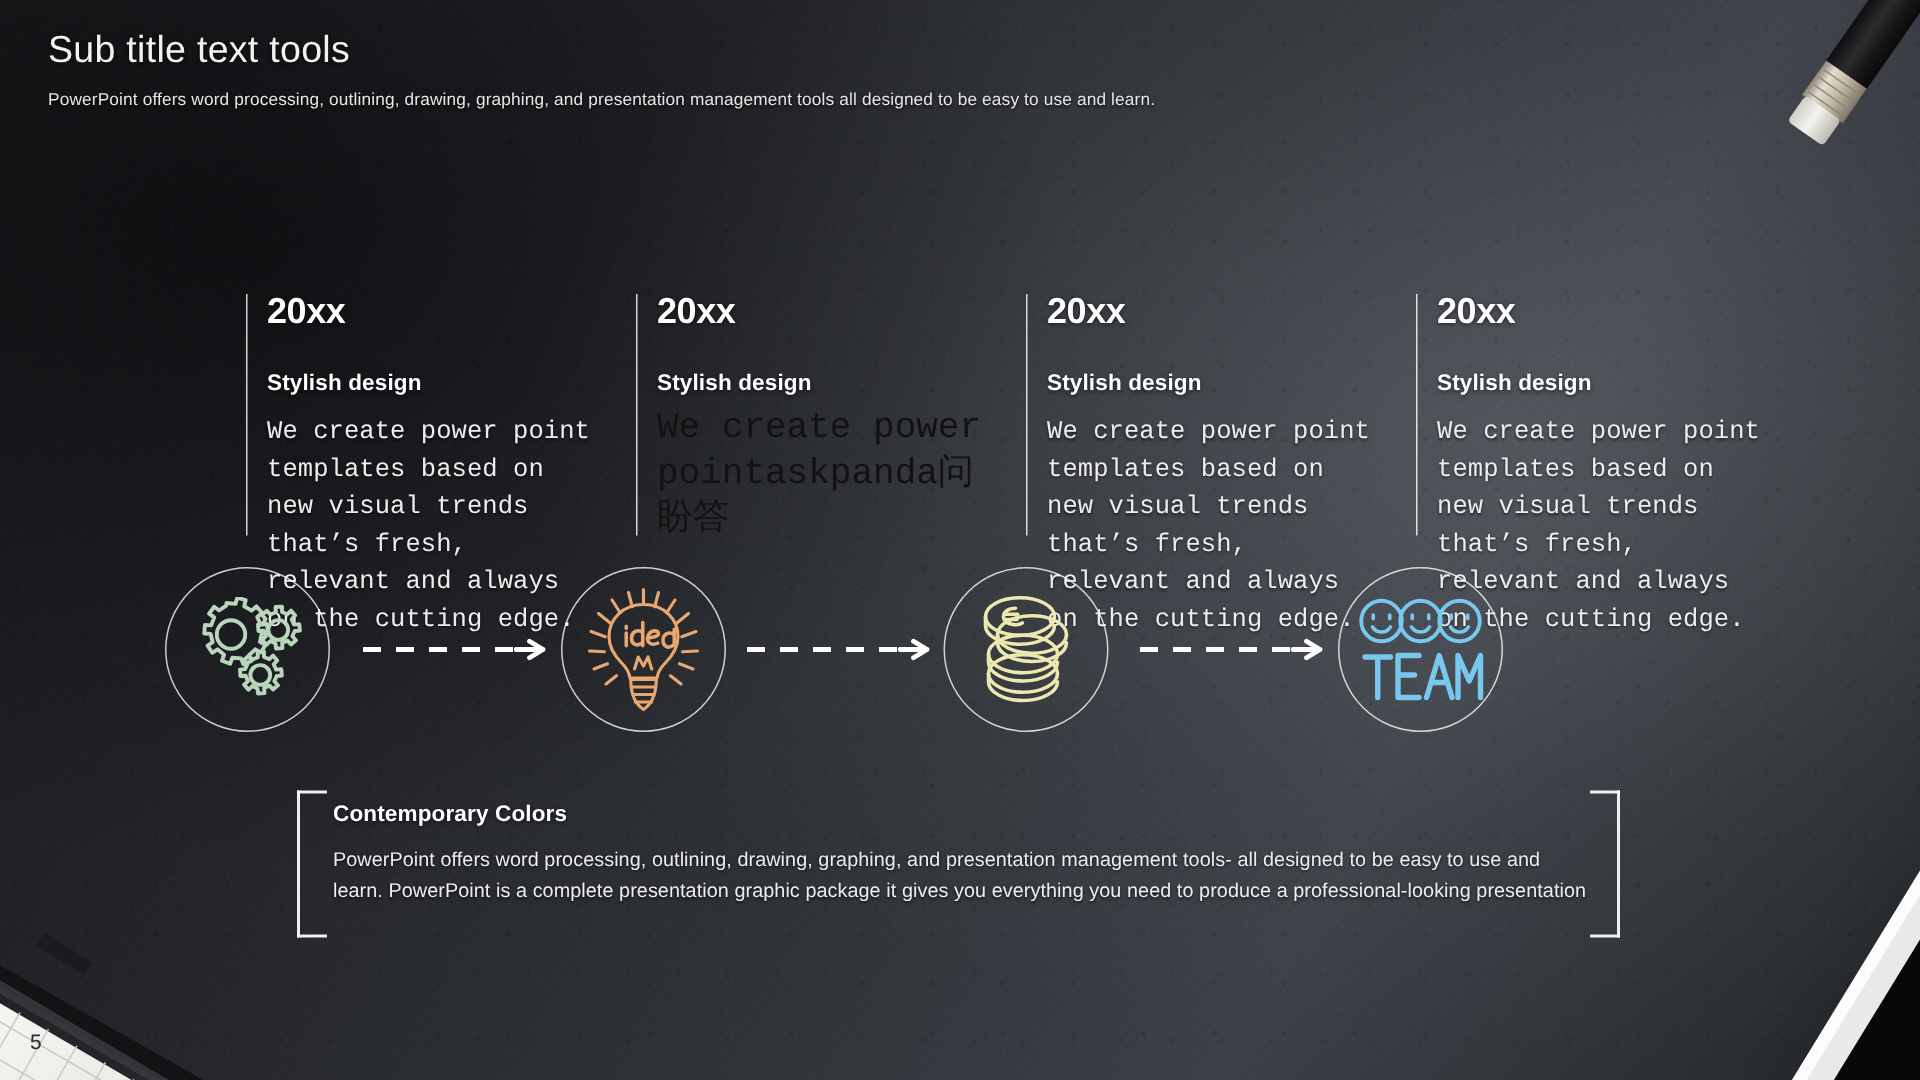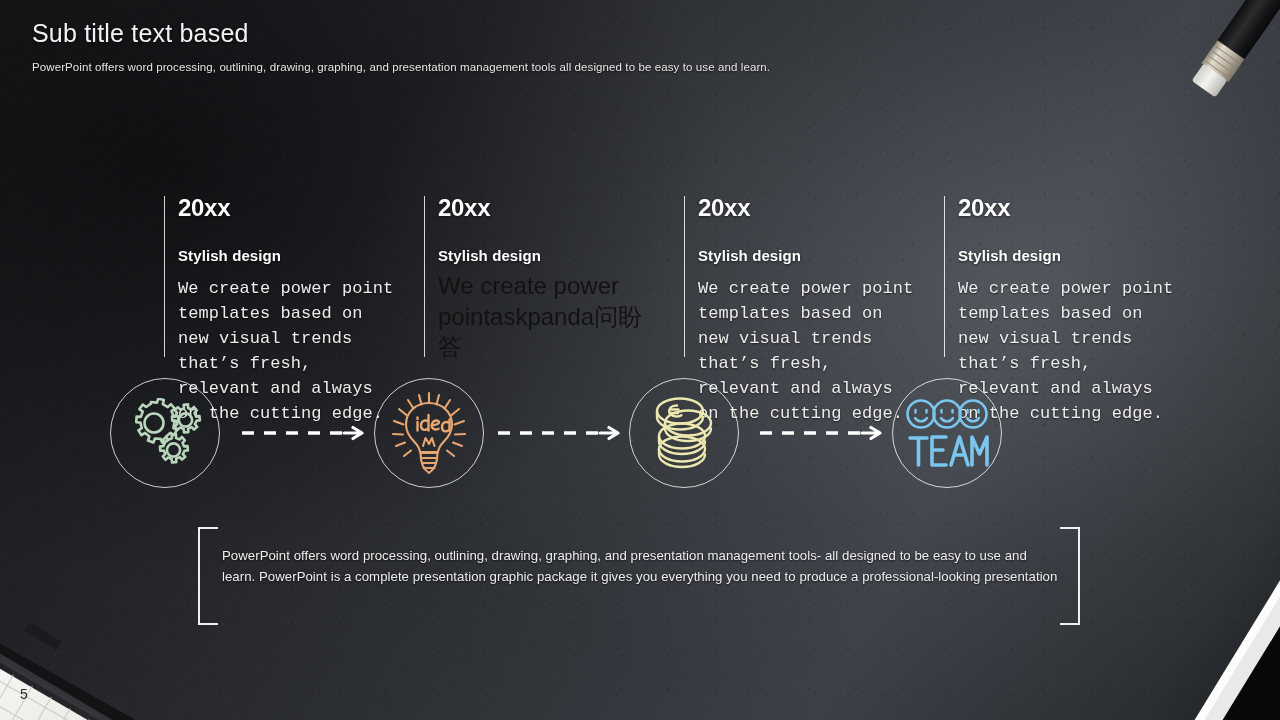--- a/index.html
+++ b/index.html
@@ -78,21 +78,21 @@
   .col .body {
     font-size:17px; color:#ededed; font-weight:400;
     margin-top:13px; line-height:1.47; letter-spacing:.05px;
     text-shadow:0 1px 2px rgba(0,0,0,.6);
     font-family:Liberation Mono, monospace;
   }
   
   .col .body.dark {
     color:#121212; font-size:24px; line-height:1.28;
     text-shadow:none; margin-top:7px; letter-spacing:0;
-    font-family:Liberation Sans, sans-serif;
+    font-family:Liberation Mono, monospace;
   }
 
   
   .circle {
     position:absolute; width:110px; height:110px; border-radius:50%;
     border:1px solid rgba(255,255,255,.78);
     display:flex; align-items:center; justify-content:center;
     top:378px;
   }
   .circle svg { display:block; }
@@ -132,21 +132,21 @@
   }
 </style>
 </head>
 <body>
 
 <div id="slide">
   <div id="grain"></div>
   <div id="grain2"></div>
 
   <div class="header">
-    <div class="subtitle">Sub title text based</div>
+    <div class="subtitle">Sub title text tools</div>
     <div class="headerdesc">PowerPoint offers word processing, outlining, drawing, graphing, and presentation management  tools all designed to be easy to use and learn.</div>
   </div>
 
   <div class="col" style="left:164px;">
     <div class="vline"></div>
     <div class="year">20xx</div>
     <div class="sub">Stylish design</div>
     <div class="body">We create power point templates based on new visual trends that’s fresh, relevant and always on the cutting edge.</div>
   </div>
 
@@ -282,20 +282,21 @@
       <i class="v"></i>
         <i class="t"></i>
         <i class="b"></i>
     </div>
     <div class="brk r" style="right:0;">
       <i class="v"></i>
         <i class="t"></i>
         <i class="b"></i>
     </div>
     <div class="inner">
+      <div class="bt">Contemporary Colors</div>
       <div class="bd">PowerPoint  offers word processing, outlining, drawing, graphing, and presentation management  tools- all designed to be easy to use and learn. PowerPoint  is a complete  presentation graphic package it gives you everything  you need to produce  a professional-looking presentation</div>
     </div>
   </div>
 
   <div id="pencil">
     <svg width="120" height="140" viewBox="0 0 120 140">
       <defs>
         <linearGradient id="gBody" x1="0" y1="0" x2="1" y2="0">
           <stop offset="0%" stop-color="#0e0e10"></stop>
           <stop offset="40%" stop-color="#2c2c2e"></stop>

